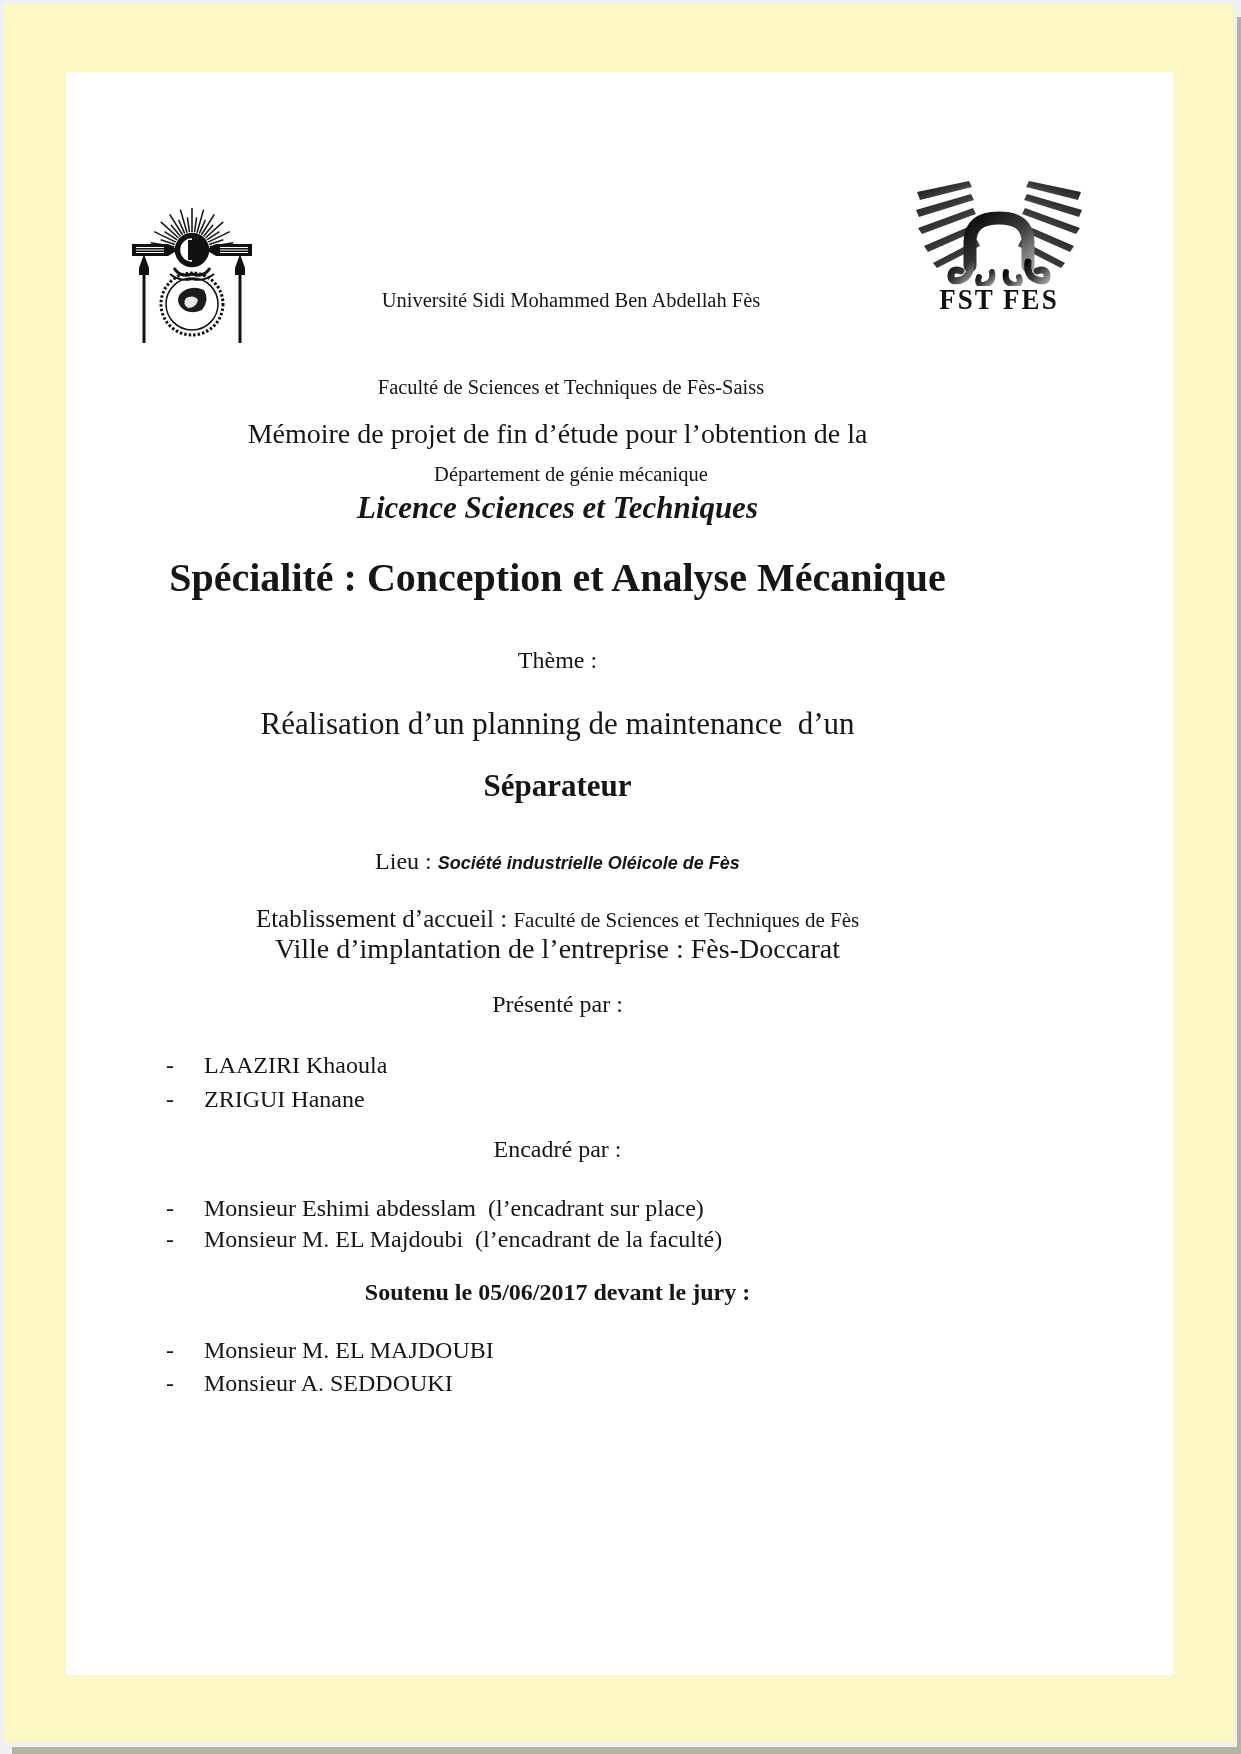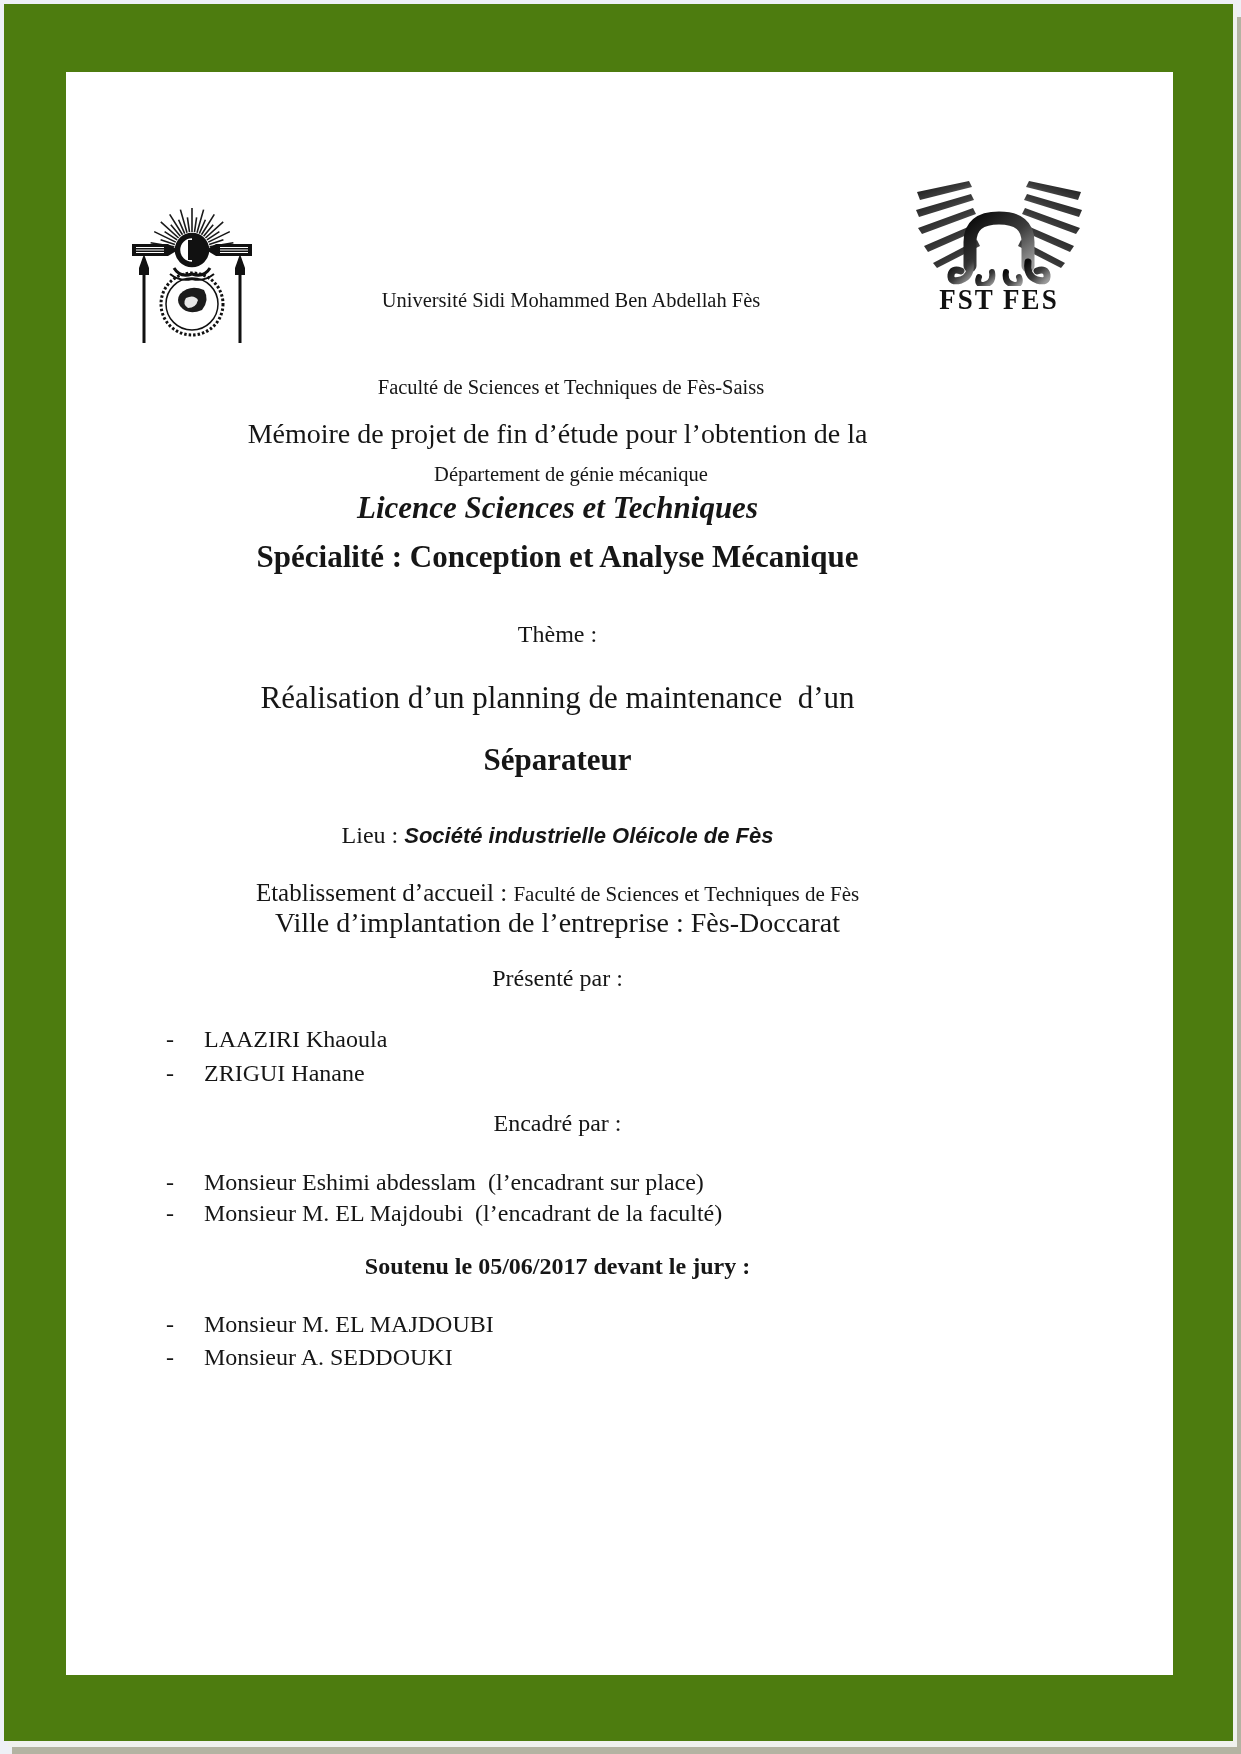--- a/index.html
+++ b/index.html
@@ -4,21 +4,21 @@
 <style>
   html,body { margin:0; padding:0; }
   body {
     width:1241px; height:1754px; position:relative;
     background:#eef0f6;
     font-family:"Liberation Serif","DejaVu Serif",serif;
     color:#161616;
   }
   .sheet {
     position:absolute; left:4px; top:4px; width:1229px; height:1737px;
-    background:#4d7c0f;
+    background:#fef9c3;
     box-shadow: 4px 6px 0 #f0f1ee, 8px 13px 0 #b3b3a2;
   }
   .page {
     position:absolute; left:62px; top:68px; right:60px; bottom:66px;
     background:#ffffff;
   }
   
   .header { position:relative; height:292px; }
   .seal { position:absolute; left:62px; top:126px; width:128px; height:150px; }
   .inst {
@@ -29,27 +29,27 @@
   .fst svg { display:block; width:168px; height:106px; }
   .fst-caption {
     text-align:center; font-weight:bold; font-size:27px; letter-spacing:2px;
     transform:scaleY(1.12); color:#111; margin-top:-2px;
   }
   
   .content { padding:0 154px 0 30px; }
   .c { text-align:center; white-space:pre-wrap; }
   .memoire    { margin-top:54px; font-size:28px; }
   .licence    { margin-top:40px; font-size:31px; font-weight:bold;font-style:italic; }
-  .specialite { margin-top:13px; font-size:31px; font-weight:bold; }
+  .specialite { margin-top:28px; font-size:40px; font-weight:bold; }
   .theme      { margin-top:46px; font-size:24px; }
   .title1     { margin-top:32px; font-size:31px; font-weight:normal; }
   .title2     { margin-top:26px; font-size:31px; font-weight:bold; }
   .lieu       { margin-top:44px; font-size:24px; }
   .lieu .val  { font-family:"Liberation Sans","DejaVu Sans",sans-serif;
-                font-weight:bold; font-style:italic; font-size:22px; }
+                font-weight:bold; font-style:italic; font-size:18px; }
   .etab       { margin-top:30px; font-size:25px; }
   .etab .val  { font-size:21px; }
   .ville      { font-size:28px; }
   .presente   { margin-top:26px; font-size:24px; }
   .encadre    { margin-top:20px; font-size:24px; }
   .soutenu    { margin-top:24px; font-size:24px; font-weight:bold; }
   .dlist { margin-top:30px; font-size:24px; }
   .dlist .li { display:flex; padding-left:70px; white-space:pre-wrap; }
   .dlist .dash { width:38px; flex:0 0 38px; }
   .list1 .li { line-height:34px; }

